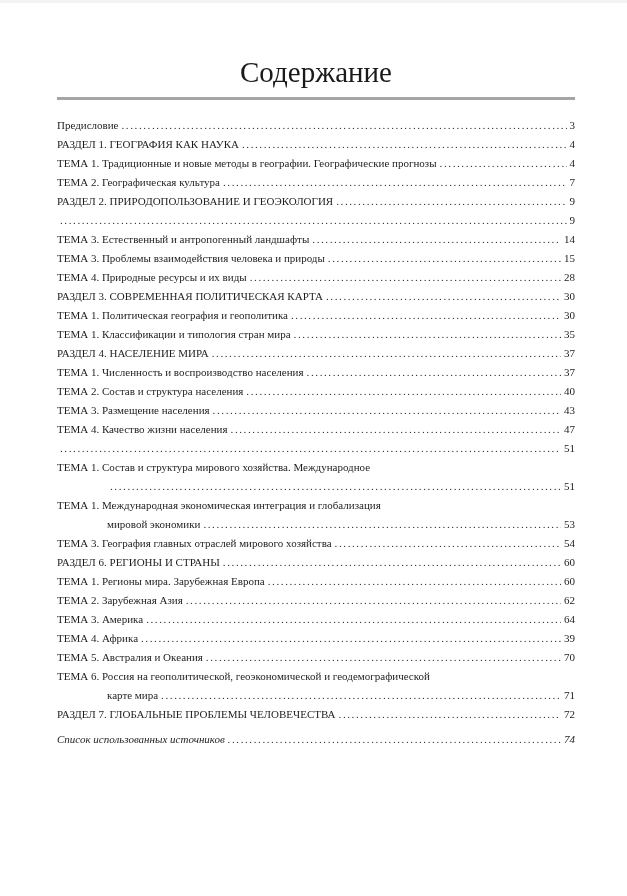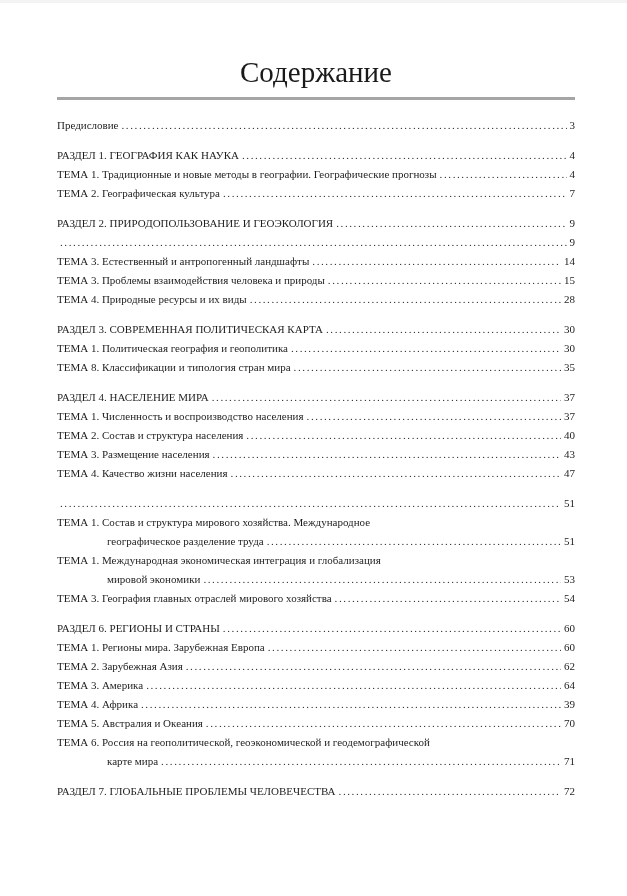--- a/index.html
+++ b/index.html
@@ -37,21 +37,21 @@
     height: 3px;
     background: #a5a5a5;
     margin-top: 8px;
     margin-bottom: 16px;
   }
   .entries {
     font-size: 11px;
     line-height: 19px;
   }
   .entry { margin: 0; }
-  .entry.section { margin-top: 11px; }
+  .entry.section { }
   .entry.list { margin-top: 6px; font-style: italic; }
   .row {
     display: flex;
     align-items: baseline;
     overflow: hidden;
     line-height: 19px;
   }
   .row.cont { padding-left: 50px; }
   .label {
     white-space: nowrap;
@@ -153,21 +153,21 @@
       </div>
       <div class="entry topic">
         <div class="row">
           <span class="label">ТЕМА 1. Политическая география и геополитика</span>
           <span class="dots">........................................................................................................................................................................................................</span>
           <span class="page-num">30</span>
         </div>
       </div>
       <div class="entry topic">
         <div class="row">
-          <span class="label">ТЕМА 8. Классификации и типология стран мира</span>
+          <span class="label">ТЕМА 1. Классификации и типология стран мира</span>
           <span class="dots">........................................................................................................................................................................................................</span>
           <span class="page-num">35</span>
         </div>
       </div>
       <div class="entry section">
         <div class="row">
           <span class="label">РАЗДЕЛ 4. НАСЕЛЕНИЕ МИРА</span>
           <span class="dots">........................................................................................................................................................................................................</span>
           <span class="page-num">37</span>
         </div>
@@ -204,21 +204,20 @@
         <div class="row">
           <span class="dots">........................................................................................................................................................................................................</span>
           <span class="page-num">51</span>
         </div>
       </div>
       <div class="entry topic">
         <div class="row">
           <span class="label">ТЕМА 1. Состав и структура мирового хозяйства. Международное</span>
         </div>
         <div class="row cont">
-          <span class="label">географическое разделение труда</span>
           <span class="dots">........................................................................................................................................................................................................</span>
           <span class="page-num">51</span>
         </div>
       </div>
       <div class="entry topic">
         <div class="row">
           <span class="label">ТЕМА 1. Международная экономическая интеграция и глобализация</span>
         </div>
         <div class="row cont">
           <span class="label">мировой экономики</span>

